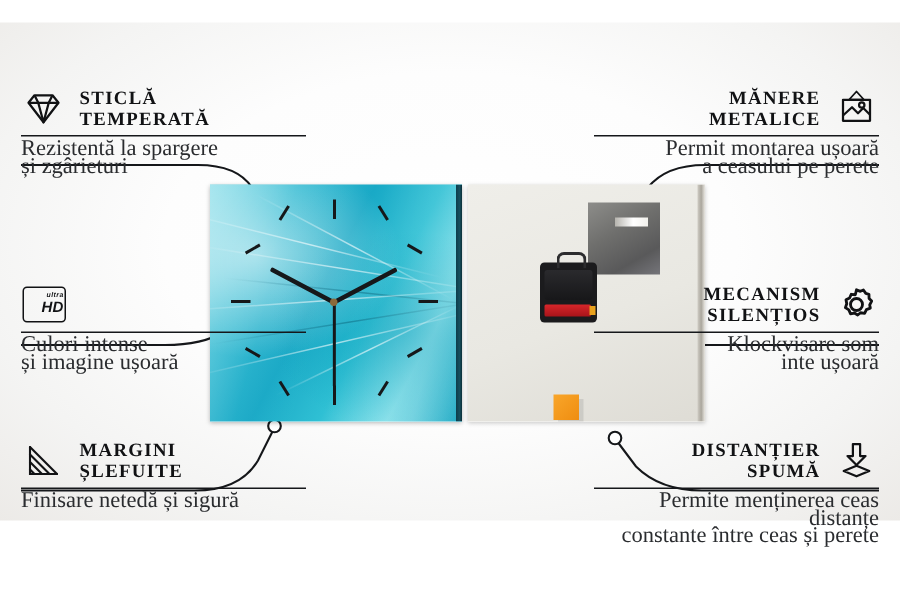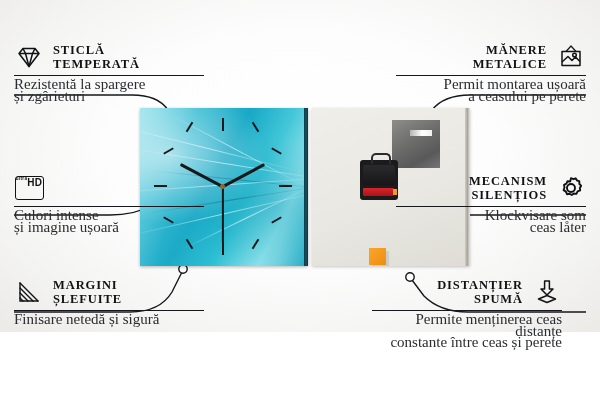--- a/index.html
+++ b/index.html
@@ -12,20 +12,21 @@
     overflow: hidden;
     font-family: "Liberation Serif", serif;
     background: #ffffff;
   }
 
   #infographic {
     position: relative;
     width: 600px;
     height: 332px;
     background: radial-gradient(ellipse at 50% 45%, #ffffff 0%, #fdfdfd 45%, #f4f4f3 75%, #eceae7 100%);
+    margin-top: 15px;
   }
 
   
   .product {
     position: absolute;
     left: 140px;
     top: 108px;
     width: 330px;
     height: 158px;
   }
@@ -216,24 +217,25 @@
     color: #2a2c2f;
     white-space: pre-line;
   }
 
   .hd-badge {
     width: 27px;
     height: 22px;
     border: 1.4px solid #111214;
     border-radius: 3px;
     display: flex;
-    flex-direction: row;
-    align-items: flex-start;
+    flex-direction: column;
+    align-items: flex-end;
     justify-content: center;
     line-height: 1;
+    font-style: italic;
   }
   .hd-badge .ultra {
     font-family: "Liberation Sans", sans-serif;
     font-size: 4.6px;
     font-weight: bold;
     letter-spacing: 0.3px;
   }
   .hd-badge .hd {
     font-family: "Liberation Sans", sans-serif;
     font-size: 10px;
@@ -399,24 +401,24 @@
 SILENȚIOS</span>
       <span class="callout-icon">
         <svg viewBox="0 0 28 28" width="28" height="28" fill="none" stroke="#111214" stroke-width="1.9" stroke-linejoin="round">
           <path d="M14 4.2 l2.6 1.0 2.0 -0.9 1.6 2.3 2.1 0.6 0.1 2.8 1.7 1.7 -1.3 2.5 0.4 2.2 -2.6 1.0 -1.2 2.5 -2.7 -0.4 -1.9 1.5 -2.2 -1.3 -2.6 0.5 -1.1 -2.6 -2.3 -1.5 0.9 -2.6 -0.5 -2.6 2.4 -1.2 1.1 -2.5 2.7 0.3 Z"></path>
           <circle cx="14" cy="14" r="4"></circle>
         </svg>
       </span>
     </div>
     <div class="callout-rule"></div>
     <div class="callout-sub">Klockvisare som
-ceas låter</div>
-  </div>
-
-  <div class="callout right" style="left:372px; top:277px;">
+inte ușoară</div>
+  </div>
+
+  <div class="callout right" style="left:396px; top:277px;">
     <div class="callout-head">
       <span class="callout-title">DISTANȚIER
 SPUMĂ</span>
       <span class="callout-icon">
         <svg viewBox="0 0 28 28" width="28" height="28" fill="none" stroke="#111214" stroke-width="1.5" stroke-linejoin="round">
           <path d="M11.6 3 H16.4 V11 H20 L14 17 L8 11 H11.6 Z"></path>
           <path d="M14 17.5 L22.5 21 L14 24.5 L5.5 21 Z"></path>
         </svg>
       </span>
     </div>

